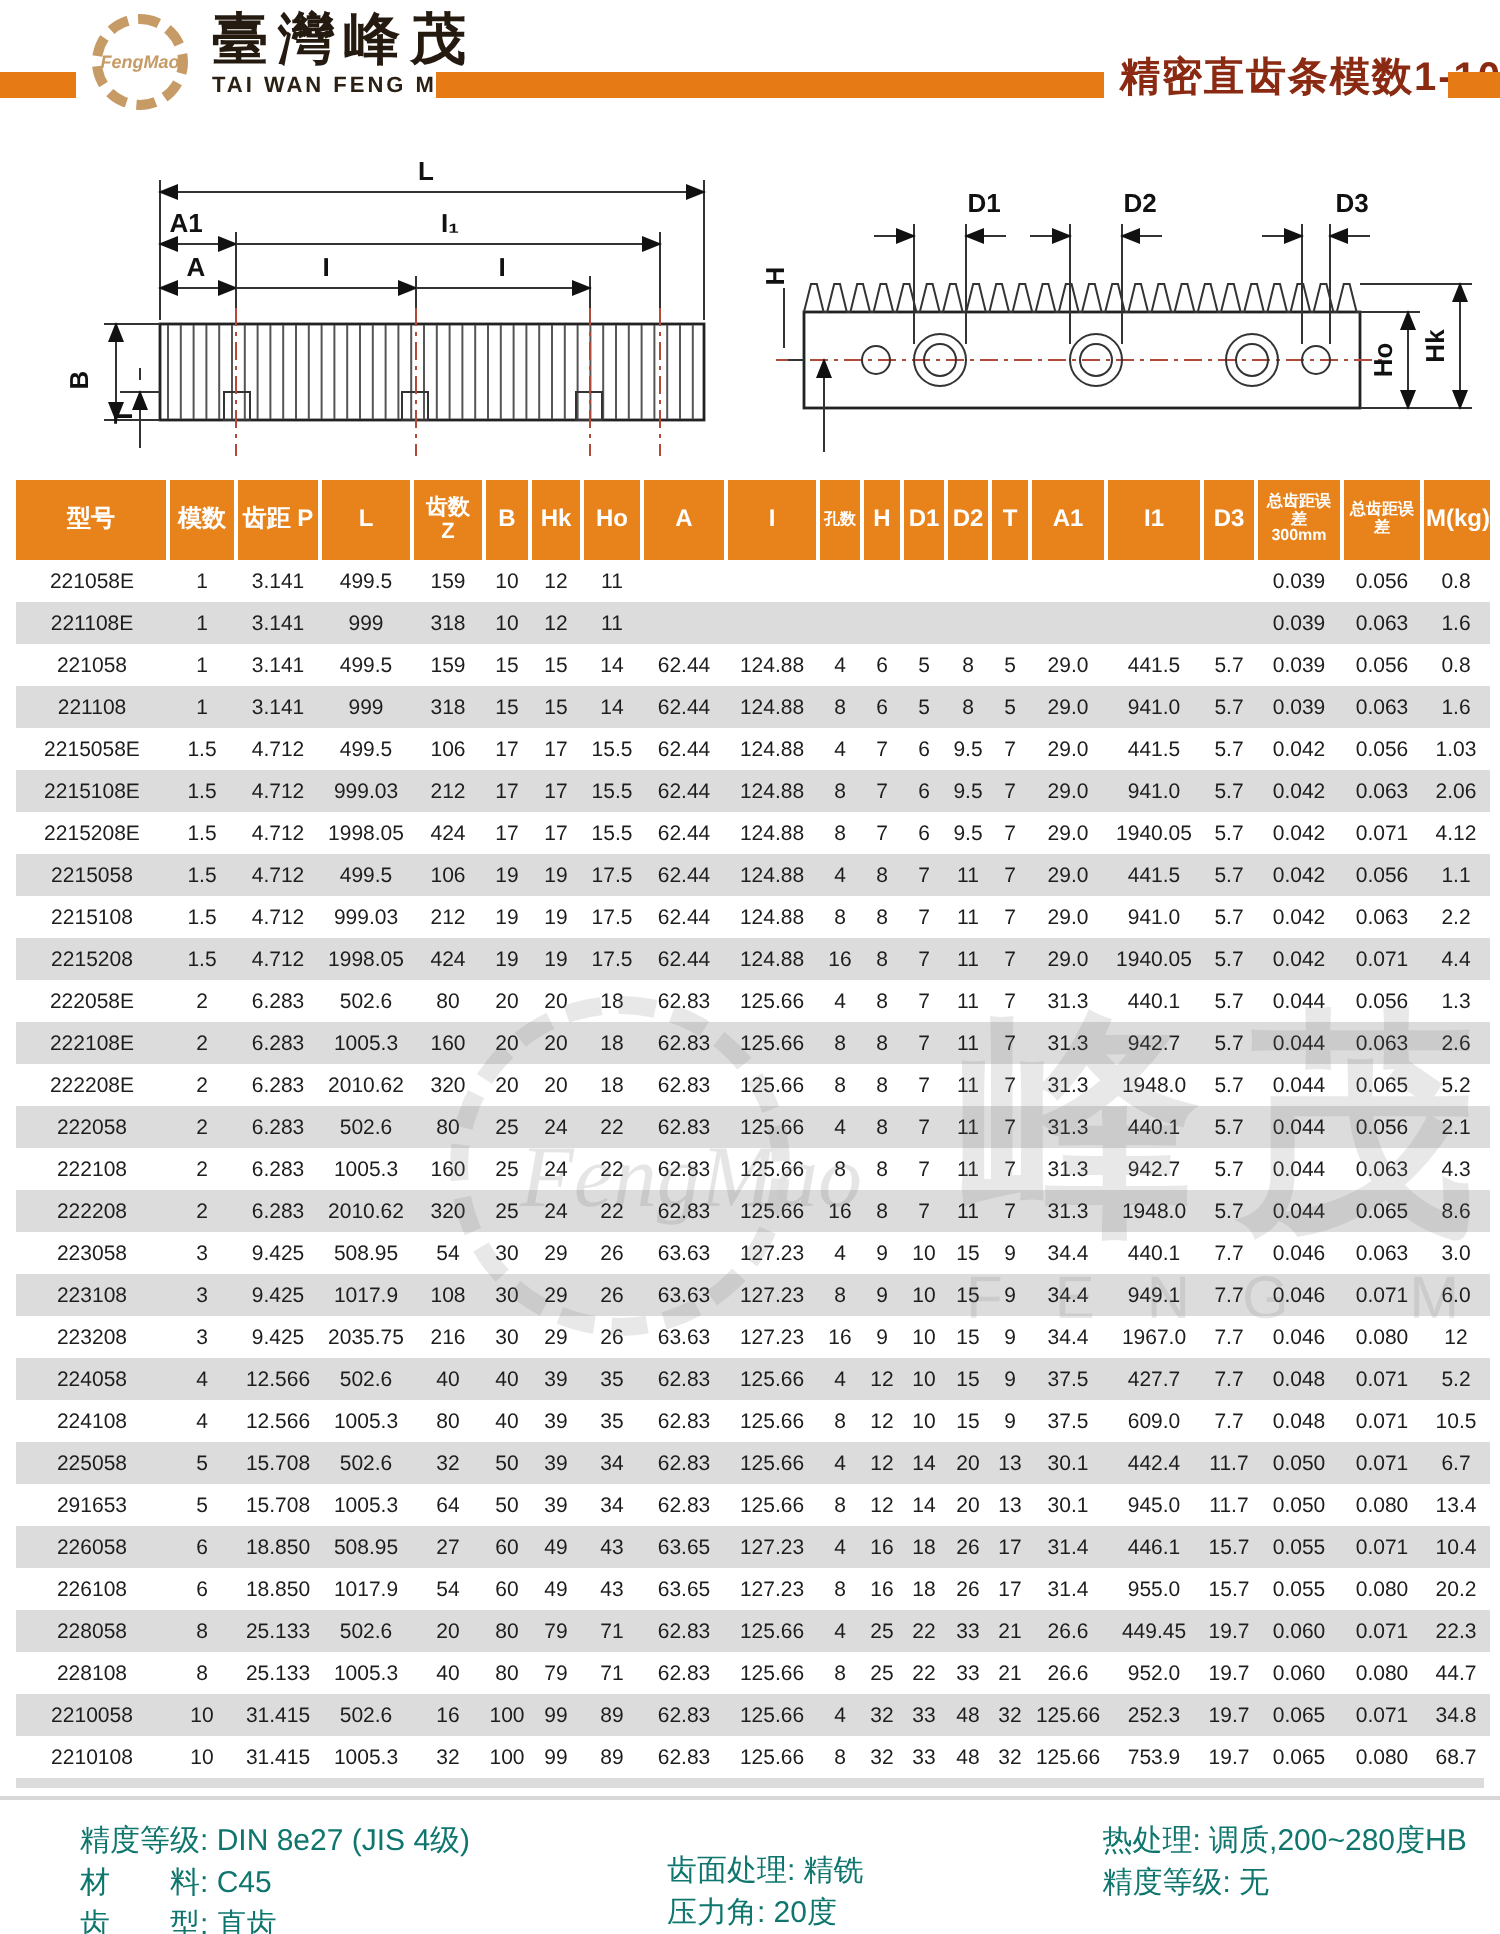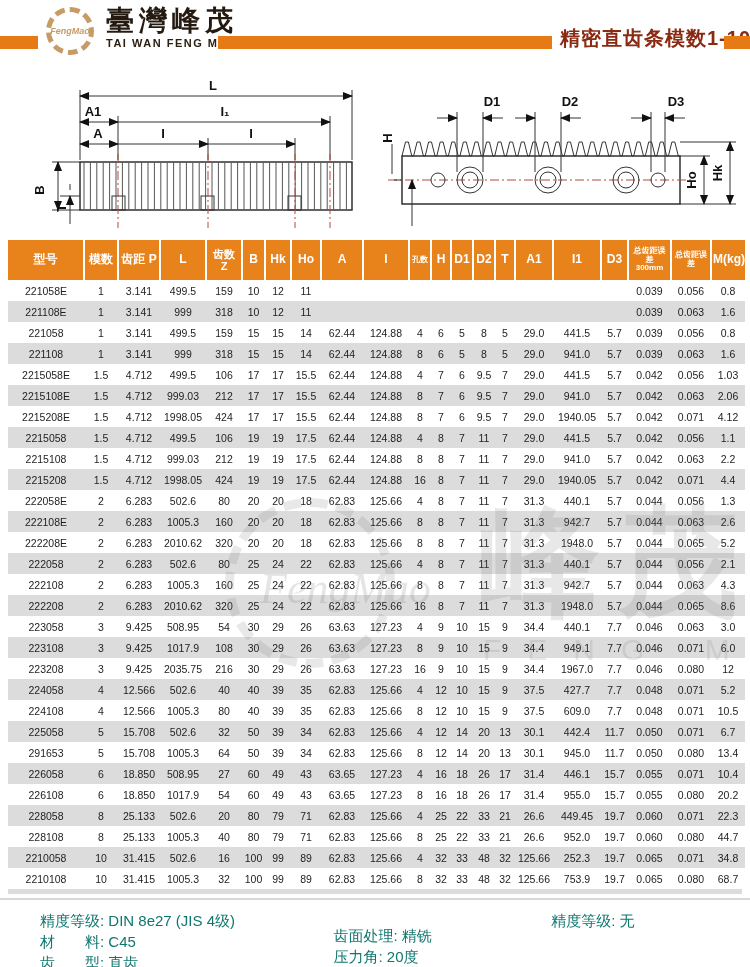--- a/index.html
+++ b/index.html
@@ -1007,17 +1007,18 @@
     <div class="footer-col c1">
         <div class="footer-line">精度等级: DIN 8e27 (JIS 4级)</div>
         <div class="footer-line">材　　料: C45</div>
         <div class="footer-line">齿　　型: 直齿</div>
       </div>
     <div class="footer-col c2">
         <div class="footer-line">齿面处理: 精铣</div>
         <div class="footer-line">压力角:  20度</div>
       </div>
     <div class="footer-col c3">
+        <div class="footer-line">热处理: 调质,200~280度HB</div>
         <div class="footer-line">精度等级: 无</div>
       </div>
   </div>
 
 </div>
 
 </body></html>

